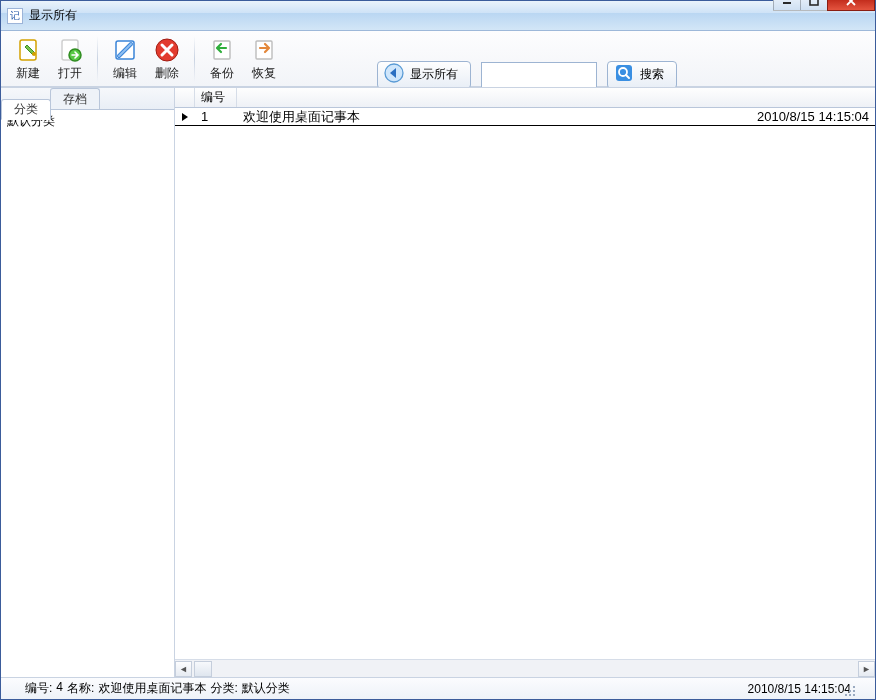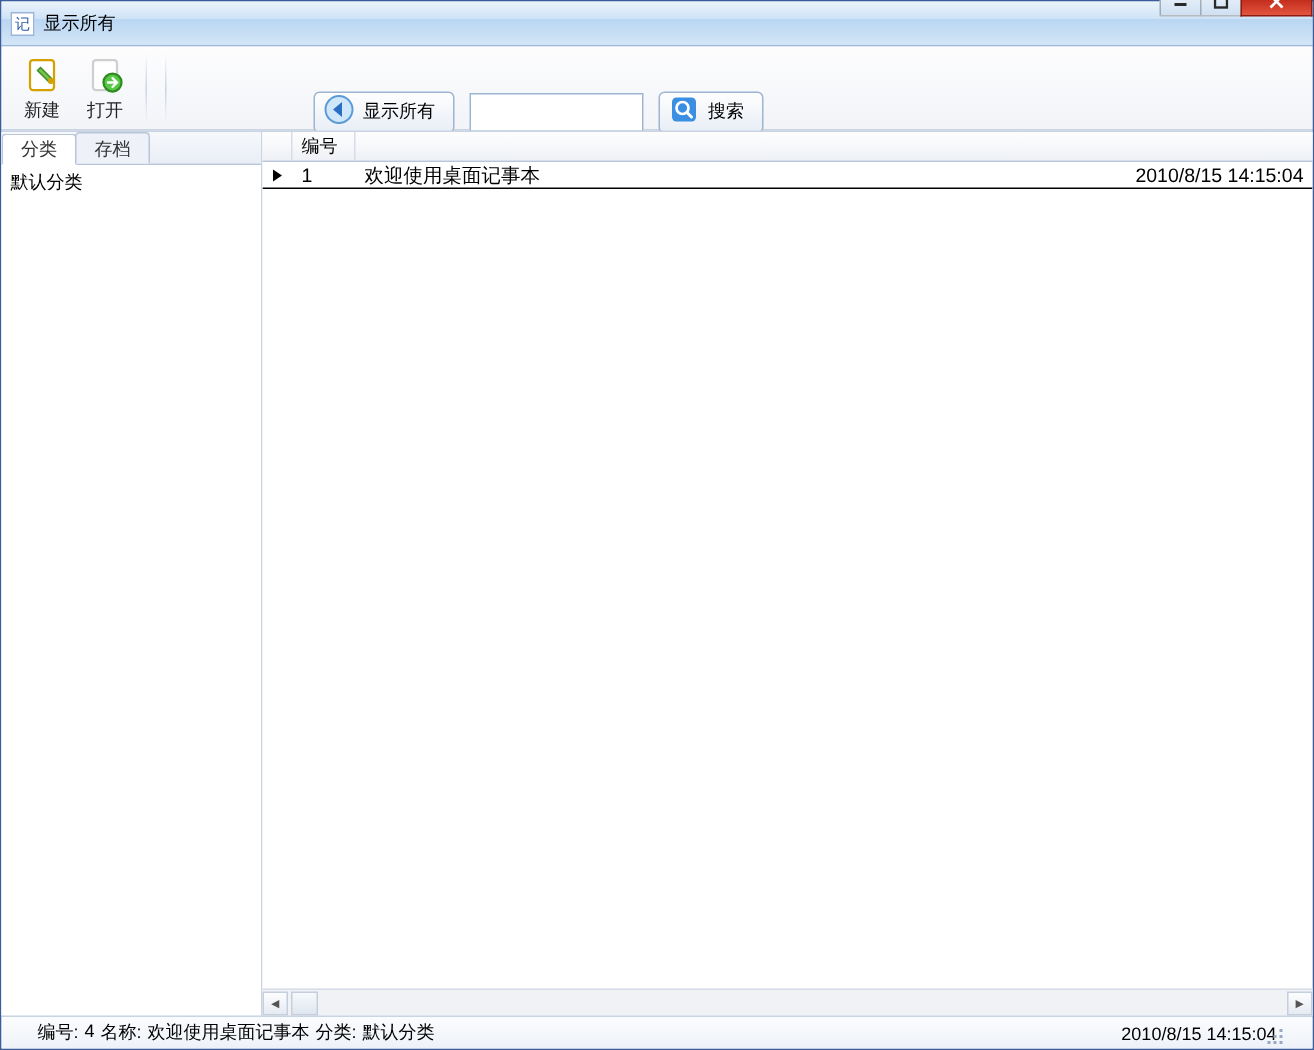--- a/index.html
+++ b/index.html
@@ -28,21 +28,21 @@
 
   .toolbar-right { margin-left: 90px; display:flex; align-items:center; gap:10px;margin-top:32px; }
   .pillbtn { height:28px; padding:0 12px 0 6px; display:flex; align-items:center; gap:6px; border:1px solid #9db4d2; border-radius:4px; background:linear-gradient(to bottom,#fefefe,#e8eef6); cursor:pointer; }
   .searchbox { width:116px; height:26px; border:1px solid #9db4d2; background:#fff; padding:0 4px; font-size:12px; }
 
   
   .body { flex:1 1 auto; display:flex; min-height:0; border-top:1px solid #c9d3e2; }
   .sidebar { width:174px; display:flex; flex-direction:column; background:#fdfdfe; border-right:1px solid #c9d3e2; }
   .tabs { height:22px; display:flex; align-items:flex-end; background:linear-gradient(to bottom,#f6f8fb,#e9eef6); border-bottom:1px solid #b9c6da; }
   .tab { height:21px; padding:0 12px; display:flex; align-items:center; border:1px solid #b9c6da; border-bottom:none; margin-right:-1px; background:#eef2f8; font-size:12px; color:#333; border-top-left-radius:3px; border-top-right-radius:3px; }
-  .tab.active { background:#fff; position:relative; top:1px; border-bottom:1px solid #fff; }
+  .tab.active { background:#fff; position:relative; top:11px; border-bottom:1px solid #fff; }
   .catlist { flex:1 1 auto; background:#fff; padding:2px 6px; overflow:auto; }
   .catitem { height:18px; display:flex; align-items:center; font-size:12px; color:#000; }
 
   
   .main { flex:1 1 auto; display:flex; flex-direction:column; background:#fff; min-width:0; }
   .colhdr { height:20px; display:flex; align-items:center; background:linear-gradient(to bottom,#fefefe,#eef1f6); border-bottom:1px solid #b9c6da; font-size:12px; color:#000; }
   .colhdr .rowind { width:20px; border-right:1px solid #d6dde8; height:100%; }
   .colhdr .col { padding:0 6px; border-right:1px solid #d6dde8; height:100%; display:flex; align-items:center; }
   .col-id { width:42px; }
   .col-name { flex:1 1 auto; }
@@ -113,21 +113,62 @@
           <svg width="26" height="26">
               <rect x="5" y="3" width="16" height="20" rx="2" fill="#fff" stroke="#cfcfcf" stroke-width="1.5"></rect>
               <circle cx="18" cy="18" r="6" fill="#57c845" stroke="#2f8c20" stroke-width="1.5"></circle>
               <path d="M15 18 H21 M18 15 L21 18 L18 21" fill="none" stroke="#fff" stroke-width="1.6" stroke-linecap="round"></path>
             </svg>
         </span>
         <span class="lbl">打开</span>
       </div>
     </div>
     <div class="sep"></div>
+    <div class="tgroup">
+      <div class="tbtn">
+        <span class="ic">
+          <svg width="26" height="26">
+              <rect x="4" y="4" width="18" height="18" rx="2" fill="#fff" stroke="#3a84d8" stroke-width="1.5"></rect>
+              <path d="M7 19 L19 7" stroke="#3a84d8" stroke-width="4" stroke-linecap="round"></path>
+              <path d="M7 19 L19 7" stroke="#8fc0f2" stroke-width="2" stroke-linecap="round"></path>
+            </svg>
+        </span>
+        <span class="lbl">编辑</span>
+      </div>
+      <div class="tbtn">
+        <span class="ic">
+          <svg width="26" height="26">
+              <circle cx="13" cy="13" r="11" fill="#e23b2e" stroke="#a11c12" stroke-width="1"></circle>
+              <path d="M8 8 L18 18 M18 8 L8 18" stroke="#fff" stroke-width="3" stroke-linecap="round"></path>
+            </svg>
+        </span>
+        <span class="lbl">删除</span>
+      </div>
+    </div>
     <div class="sep"></div>
+    <div class="tgroup">
+      <div class="tbtn">
+        <span class="ic">
+          <svg width="26" height="26">
+              <rect x="5" y="4" width="16" height="18" rx="1" fill="#fff" stroke="#bdbdbd" stroke-width="1.4"></rect>
+              <path d="M17 11 L9 11 M12 7 L8 11 L12 15" fill="none" stroke="#2fae3b" stroke-width="2.2" stroke-linecap="round" stroke-linejoin="round"></path>
+            </svg>
+        </span>
+        <span class="lbl">备份</span>
+      </div>
+      <div class="tbtn">
+        <span class="ic">
+          <svg width="26" height="26">
+              <rect x="5" y="4" width="16" height="18" rx="1" fill="#fff" stroke="#bdbdbd" stroke-width="1.4"></rect>
+              <path d="M9 11 L17 11 M14 7 L18 11 L14 15" fill="none" stroke="#e3873a" stroke-width="2.2" stroke-linecap="round" stroke-linejoin="round"></path>
+            </svg>
+        </span>
+        <span class="lbl">恢复</span>
+      </div>
+    </div>
 
     <div class="toolbar-right">
       <div class="pillbtn">
         <span>
           <svg width="20" height="20">
               <circle cx="10" cy="10" r="9" fill="#cfe6fb" stroke="#5a9bd5" stroke-width="1.3"></circle>
               <path d="M12 5 L6 10 L12 15 Z" fill="#2a6fc1"></path>
             </svg>
         </span>
         <span>显示所有</span>

